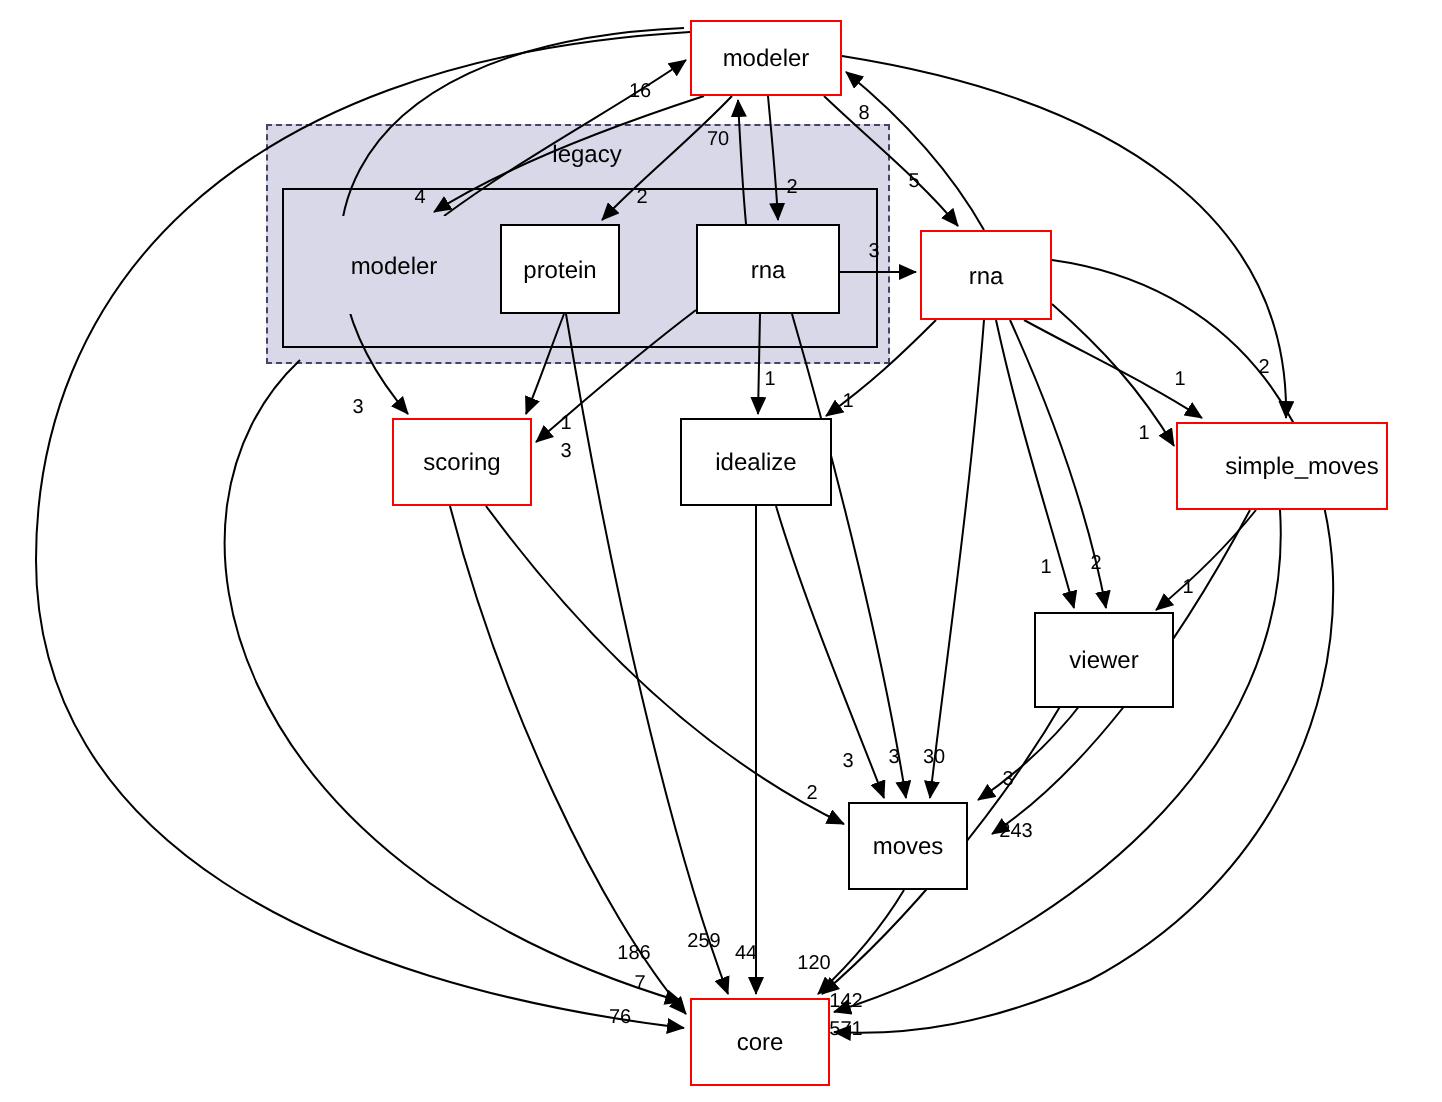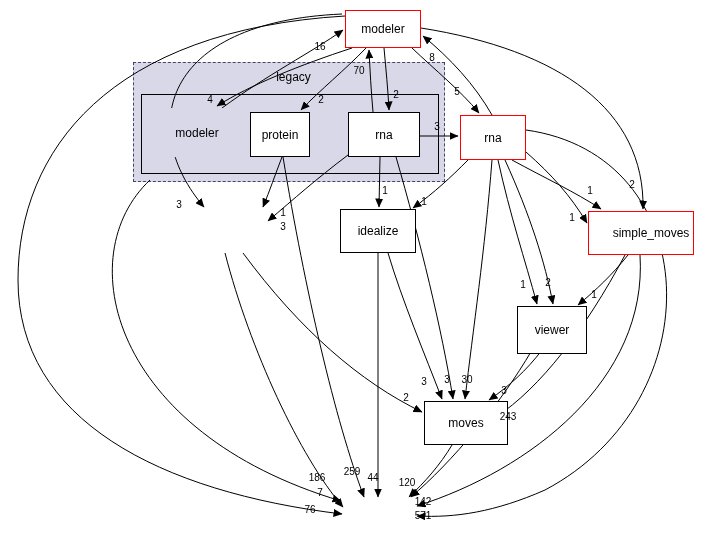--- a/index.html
+++ b/index.html
@@ -124,37 +124,43 @@
   </div>
 
   <div class="node" style="left:348px;top:112px;width:72px;height:45px;">
     <span>rna</span>
   </div>
 
   <div class="node red" style="left:460px;top:115px;width:66px;height:45px;">
     <span>rna</span>
   </div>
 
+  <div class="node red" style="left:196px;top:209px;width:70px;height:44px;">
+    <span>scoring</span>
+  </div>
 
   <div class="node" style="left:340px;top:209px;width:76px;height:44px;">
     <span>idealize</span>
   </div>
 
   <div class="node red" style="left:588px;top:211px;width:106px;height:44px;padding-left:20px;">
     <span>simple_moves</span>
   </div>
 
   <div class="node" style="left:517px;top:306px;width:70px;height:48px;">
     <span>viewer</span>
   </div>
 
-  <div class="node" style="left:424px;top:401px;width:84px;height:44px;">
+  <div class="node" style="left:424px;top:401px;width:60px;height:44px;">
     <span>moves</span>
   </div>
 
+  <div class="node red" style="left:345px;top:499px;width:70px;height:44px;">
+    <span>core</span>
+  </div>
 
   <span class="elabel" style="left:210px;top:99px;">4</span>
   <span class="elabel" style="left:320px;top:46px;">16</span>
   <span class="elabel" style="left:321px;top:99px;">2</span>
   <span class="elabel" style="left:396px;top:94px;">2</span>
   <span class="elabel" style="left:359px;top:70px;">70</span>
   <span class="elabel" style="left:457px;top:91px;">5</span>
   <span class="elabel" style="left:432px;top:57px;">8</span>
   <span class="elabel" style="left:437px;top:126px;">3</span>
   <span class="elabel" style="left:283px;top:212px;">1</span>

